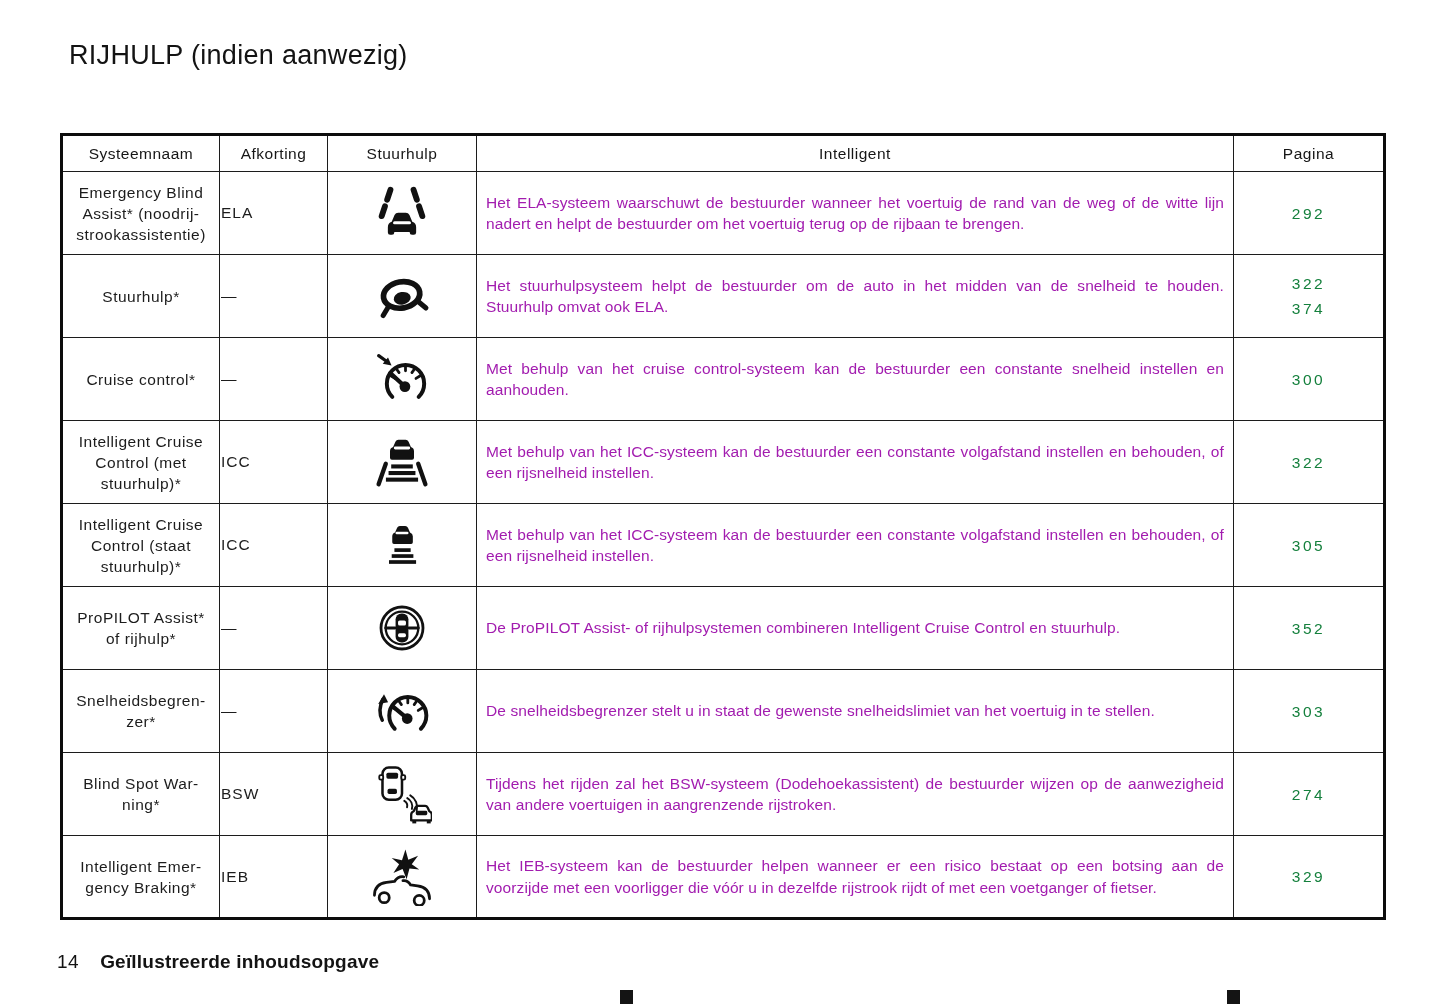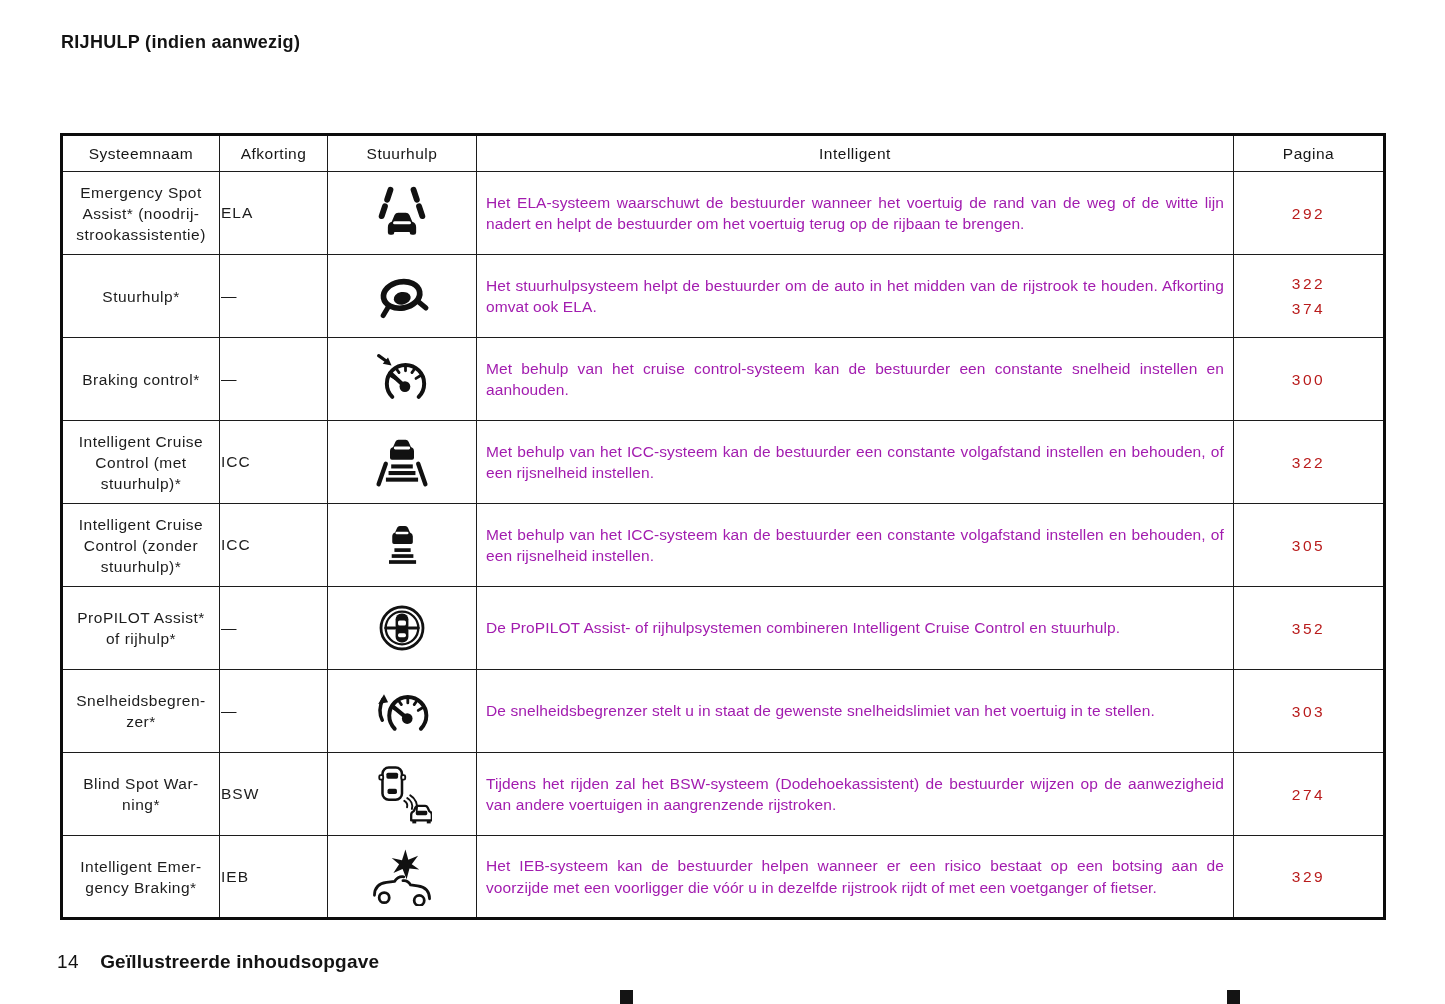--- a/index.html
+++ b/index.html
@@ -2,22 +2,22 @@
 <html><head>
 <meta charset="utf-8">
 <style>
   html,body{margin:0;padding:0;}
   body{
     width:1445px;height:1004px;position:relative;background:#ffffff;
     font-family:"Liberation Sans","DejaVu Sans",sans-serif;color:#1a1a1a;
     overflow:hidden;
   }
   .page-title{
-    position:absolute;left:57px;top:28px;margin:4px;
-    font-size:18px;font-weight:700;color:#131313;letter-spacing:.3px;
+    position:absolute;left:57px;top:28px;margin:12px;
+    font-size:27px;font-weight:400;color:#131313;letter-spacing:.3px;
   }
   .table-wrap{position:absolute;left:60px;top:133px;width:1277px;}
   table{border-collapse:collapse;table-layout:fixed;width:100%;
         border:3px solid #0c0c0c;}
   col.c-name{width:158px;}
   col.c-abbr{width:108px;}
   col.c-pict{width:149px;}
   col.c-desc{width:757px;}
   col.c-page{width:151px;}
   th,td{border:1.5px solid #1c1c1c;vertical-align:middle;}
@@ -32,21 +32,21 @@
   }
   td.abbr{text-align:left;font-size:15.5px;letter-spacing:1px;color:#1c1c1c;}
   td.pict{text-align:center;padding:0;}
   td.pict svg{display:inline-block;vertical-align:middle;}
   td.desc{
     text-align:justify;font-size:15.5px;line-height:21.5px;
     padding:6px 9px;color:#a21caf;letter-spacing:.1px;
   }
   td.page{
     text-align:center;font-size:15.5px;letter-spacing:2.5px;
-    line-height:25px;color:#b91c1c;
+    line-height:25px;color:#15803d;
   }
   .footer{position:absolute;left:57px;top:951px;font-size:19px;color:#131313;}
   .footer .num{font-weight:400;letter-spacing:.5px;}
   .footer .section{font-weight:700;margin-left:21px;letter-spacing:.2px;}
   .crop-mark{position:absolute;width:13px;height:14px;background:#141414;top:990px;}
   .crop-mark.left{left:620px;}
   .crop-mark.right{left:1227px;}
   .ic{stroke:#111;fill:none;stroke-linecap:round;stroke-linejoin:round;}
 </style>
 </head>
@@ -68,21 +68,21 @@
       <th>Systeemnaam</th>
       <th>Afkorting</th>
       <th>Stuurhulp</th>
       <th>Intelligent</th>
       <th>Pagina</th>
     </tr>
   </thead>
   <tbody>
 
     <tr class="row">
-      <td class="name">Emergency Spot Assist* (noodrij-strookassistentie)</td>
+      <td class="name">Emergency Blind Assist* (noodrij-strookassistentie)</td>
       <td class="abbr">ELA</td>
       <td class="pict">
         <svg width="62" height="54" viewBox="0 0 48 42">
           <path class="ic" d="M15 3 L7 27" stroke-width="4.6" stroke-dasharray="8 5.5"></path>
           <path class="ic" d="M33 3 L41 27" stroke-width="4.6" stroke-dasharray="8 5.5"></path>
           <path d="M13 32 q0 -3.2 3 -4.2 l2.2 -5.2 q0.9 -1.8 2.8 -1.8 h6 q1.9 0 2.8 1.8 l2.2 5.2 q3 1 3 4.2 v4.2 q0 1.8 -1.8 1.8 h-1.4 q-1.8 0 -1.8 -1.8 v-0.4 h-12 v0.4 q0 1.8 -1.8 1.8 h-1.4 q-1.8 0 -1.8 -1.8 z" fill="#111"></path>
           <rect x="17" y="27.4" width="14" height="2.4" rx="1.2" fill="#fff"></rect>
         </svg>
       </td>
       <td class="desc">Het ELA-systeem waarschuwt de bestuurder wanneer het voertuig de rand van de weg of de witte lijn nadert en helpt de bestuurder om het voertuig terug op de rijbaan te brengen.</td>
@@ -97,29 +97,29 @@
       <td class="pict">
         <svg width="56" height="48" viewBox="0 0 48 42">
           <g transform="rotate(-10 24 22)">
             <ellipse class="ic" cx="24" cy="20" rx="16" ry="11.5" stroke-width="5"></ellipse>
             <ellipse cx="24" cy="23" rx="7.5" ry="5.5" fill="#111"></ellipse>
             <path class="ic" d="M11 28 L5 35" stroke-width="4.4"></path>
             <path class="ic" d="M37 28 L43 35" stroke-width="4.4"></path>
           </g>
         </svg>
       </td>
-      <td class="desc">Het stuurhulpsysteem helpt de bestuurder om de auto in het midden van de rijstrook te houden. Afkorting omvat ook ELA.</td>
+      <td class="desc">Het stuurhulpsysteem helpt de bestuurder om de auto in het midden van de snelheid te houden. Stuurhulp omvat ook ELA.</td>
       <td class="page">
         <div>322</div>
         <div>374</div>
       </td>
     </tr>
 
     <tr class="row">
-      <td class="name">Braking control*</td>
+      <td class="name">Cruise control*</td>
       <td class="abbr">—</td>
       <td class="pict">
         <svg width="56" height="56" viewBox="0 0 48 48">
           <path class="ic" d="M15.7 39.3 A16 16 0 1 1 38.3 39.3" stroke-width="3.4"></path>
           <path class="ic" d="M14 21 L18 23.5" stroke-width="2.4"></path>
           <path class="ic" d="M19 15 L21.5 18.5" stroke-width="2.4"></path>
           <path class="ic" d="M27 13 L27 17" stroke-width="2.4"></path>
           <path class="ic" d="M35 15 L32.5 18.5" stroke-width="2.4"></path>
           <path class="ic" d="M40 21 L36 23.5" stroke-width="2.4"></path>
           <path class="ic" d="M26 30 L14 19" stroke-width="3.6"></path>
@@ -148,21 +148,21 @@
           <path class="ic" d="M37.5 24 L43.5 41" stroke-width="3.6"></path>
         </svg>
       </td>
       <td class="desc">Met behulp van het ICC-systeem kan de bestuurder een constante volgafstand instellen en behouden, of een rijsnelheid instellen.</td>
       <td class="page">
             <div>322</div>
           </td>
     </tr>
 
     <tr class="row">
-      <td class="name">Intelligent Cruise Control (zonder stuurhulp)*</td>
+      <td class="name">Intelligent Cruise Control (staat stuurhulp)*</td>
       <td class="abbr">ICC</td>
       <td class="pict">
         <svg width="52" height="54" viewBox="0 0 48 45">
           <path d="M15 20 v-5.5 q0 -2.6 2.6 -3.5 l1.9 -4.4 q0.8 -1.6 2.5 -1.6 h5 q1.7 0 2.5 1.6 l1.9 4.4 q2.6 0.9 2.6 3.5 V20 q0 1.6 -1.6 1.6 H16.6 q-1.6 0 -1.6 -1.6 z" fill="#111"></path>
           <rect x="18" y="10.2" width="12" height="2.4" rx="1.2" fill="#fff"></rect>
           <rect x="17" y="25.5" width="15" height="3.4" fill="#111"></rect>
           <rect x="14.5" y="31" width="20" height="3.4" fill="#111"></rect>
           <rect x="12" y="36.5" width="25" height="3.4" fill="#111"></rect>
         </svg>
       </td>

